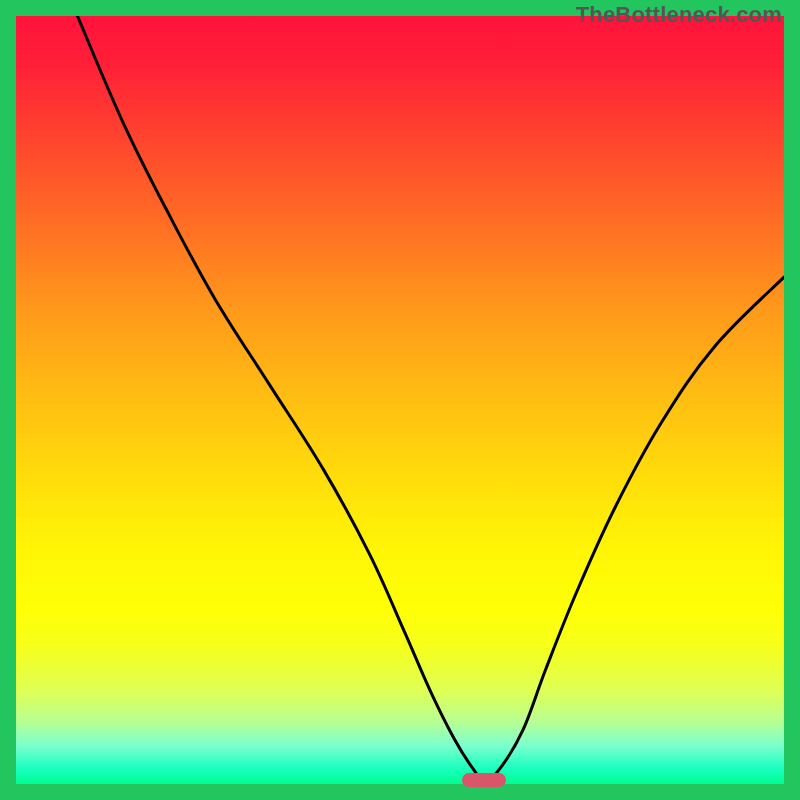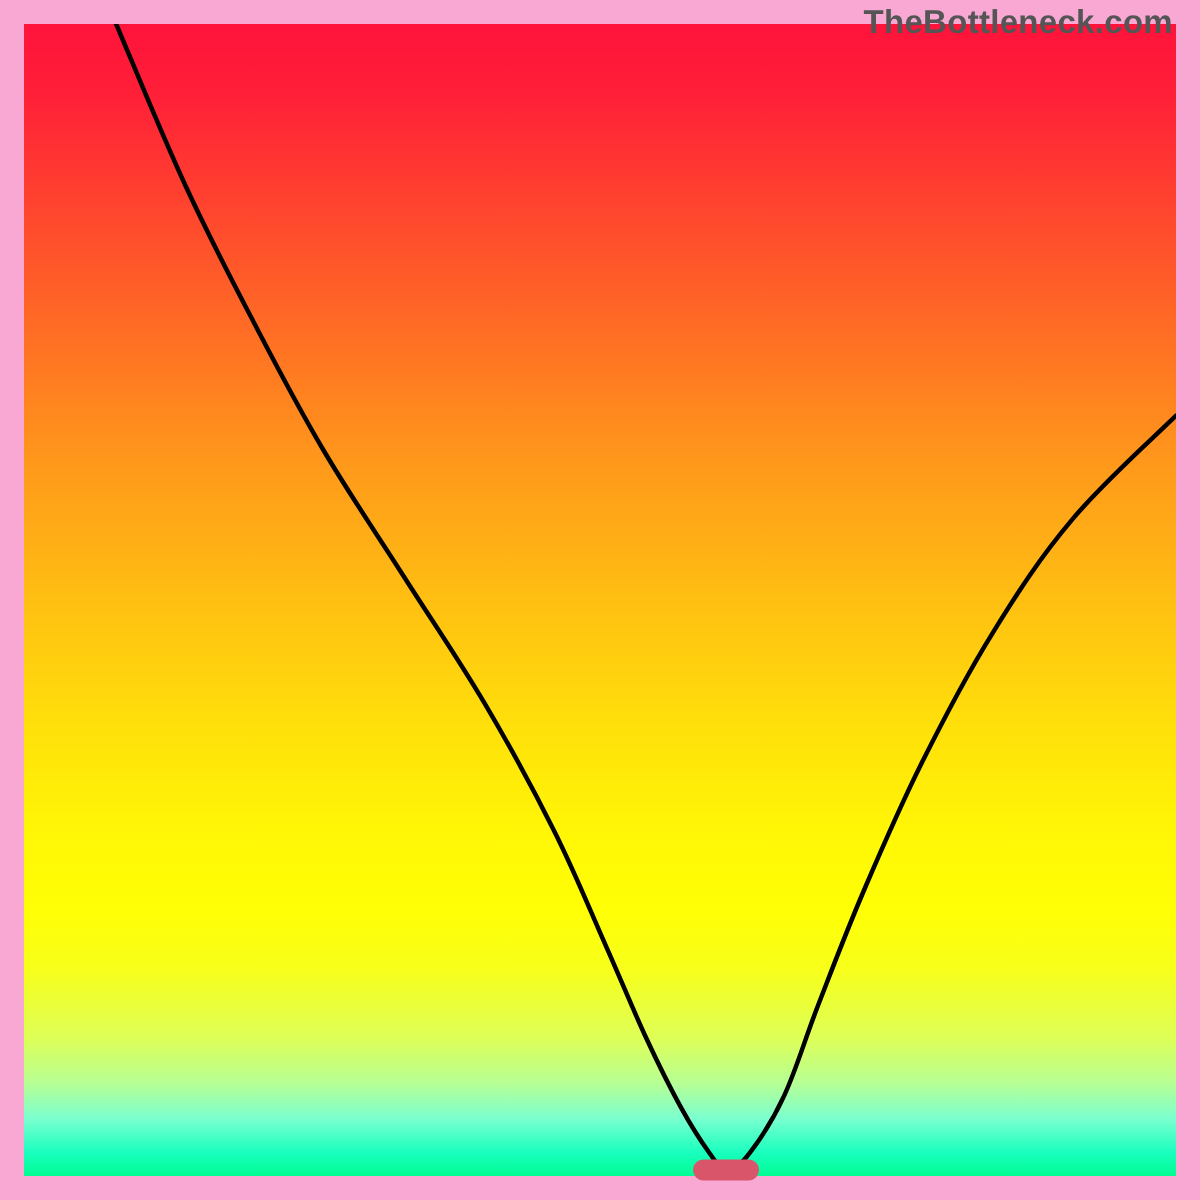--- a/index.html
+++ b/index.html
@@ -9,21 +9,21 @@
     height: 800px;
     background: #000;
     overflow: hidden;
   }
   .frame {
     position: absolute;
     left: 0;
     top: 0;
     width: 800px;
     height: 800px;
-    background: #f9a8d4;
+    background: #22c55e;
   }
   .plot {
     position: absolute;
     left: 16px;
     top: 16px;
     width: 768px;
     height: 768px;
     background: linear-gradient(
       to bottom,
       #ff133b 0%,

